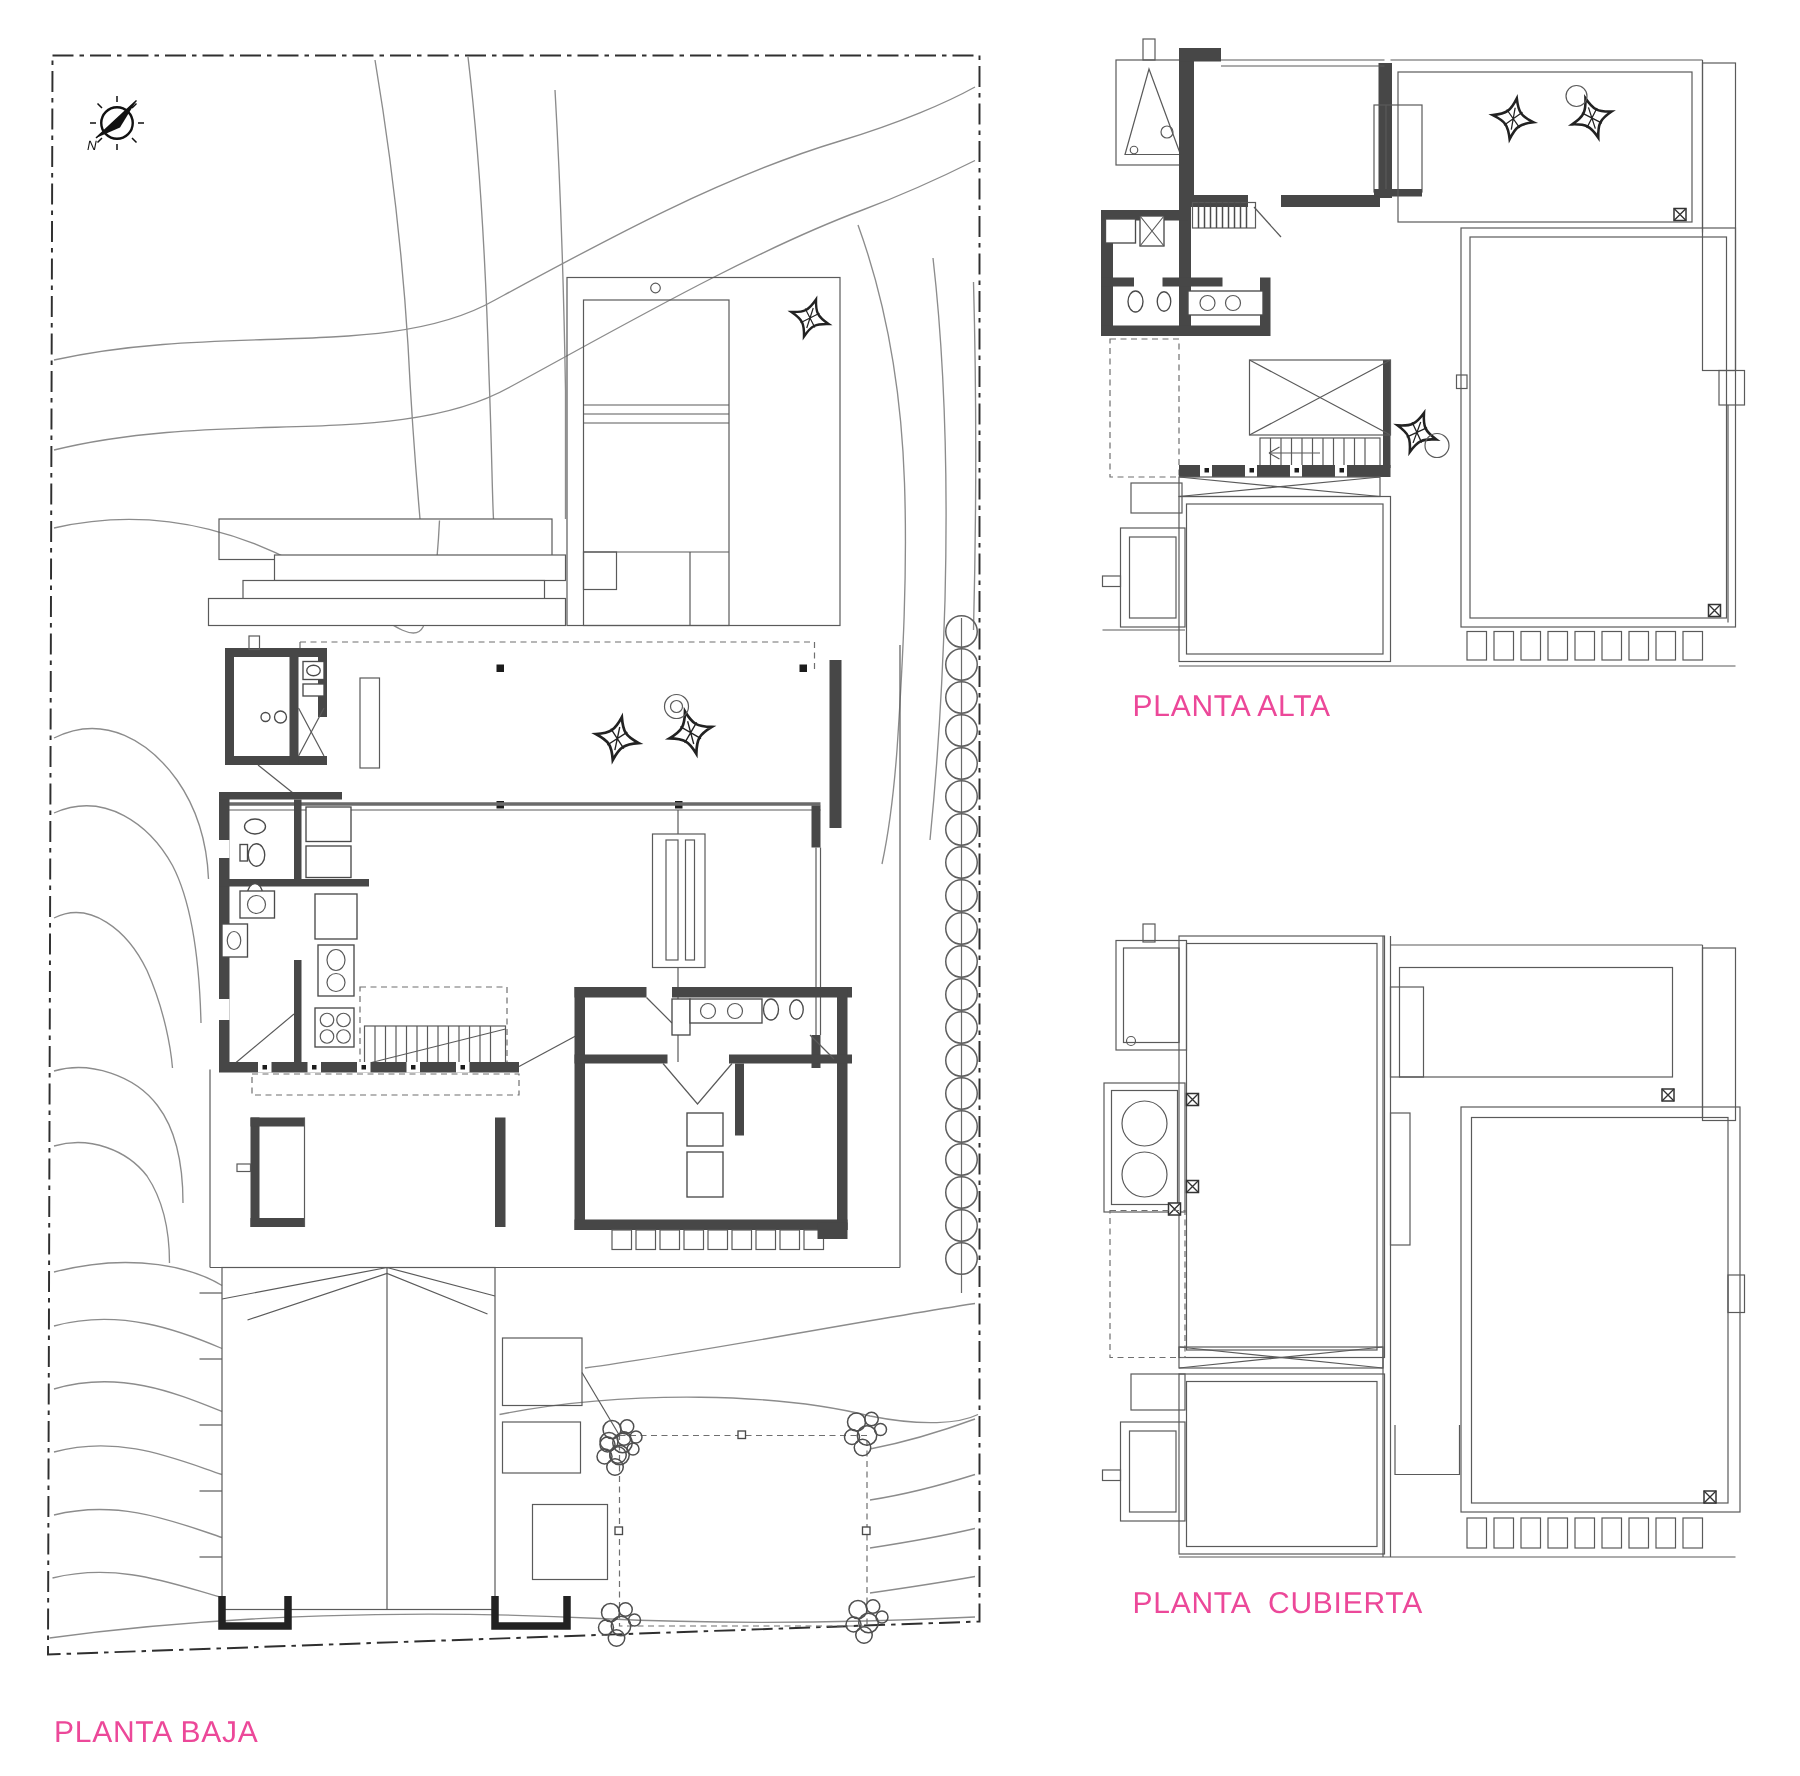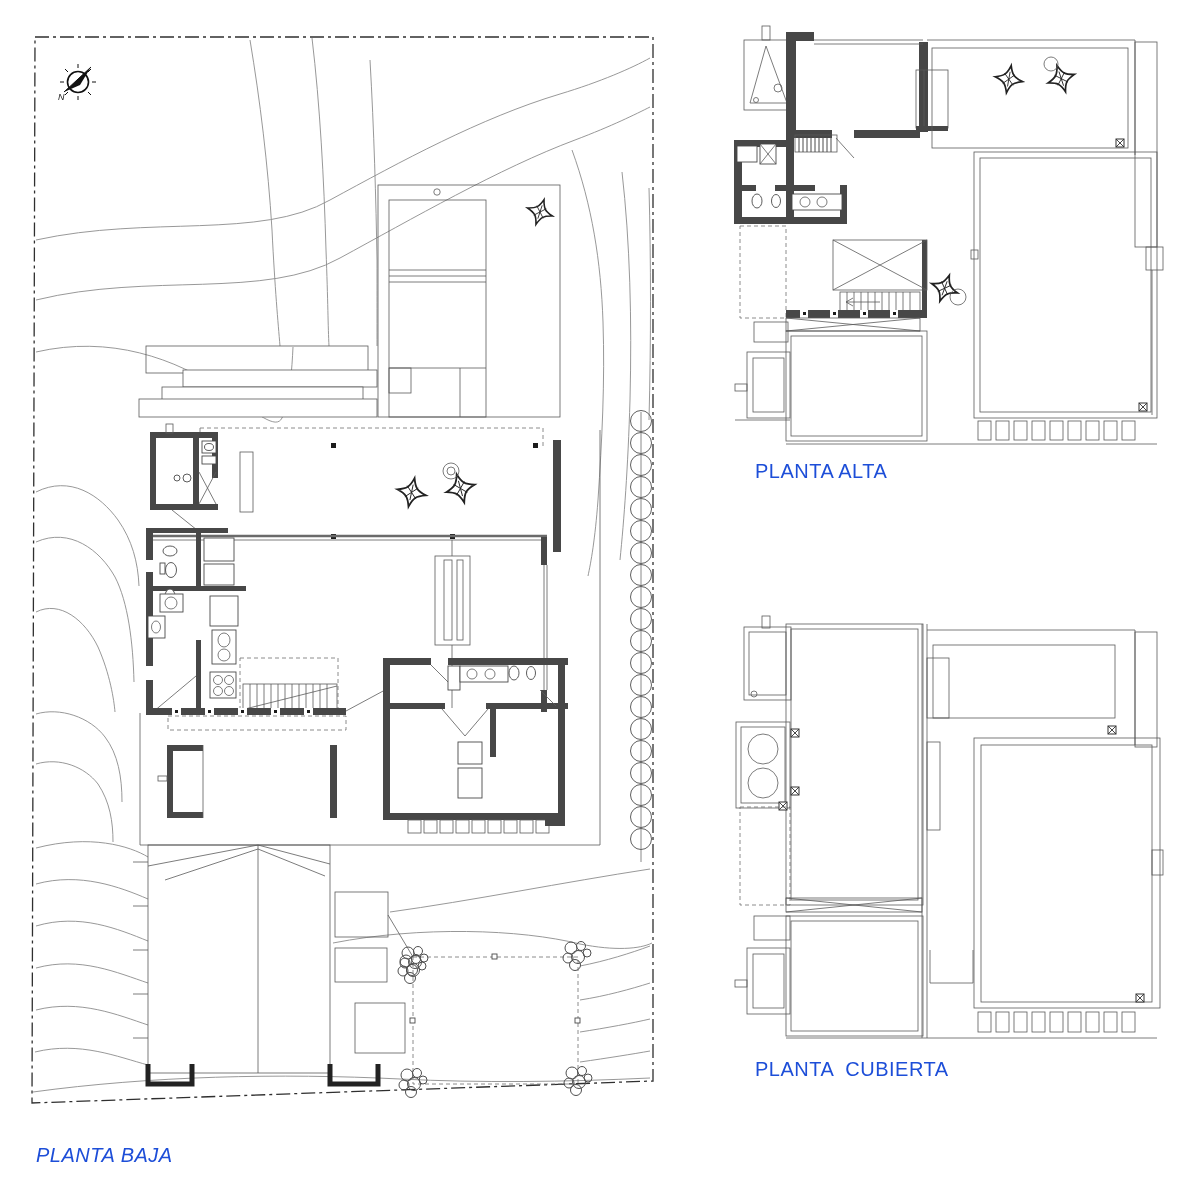--- a/index.html
+++ b/index.html
@@ -1,19 +1,19 @@
 <!DOCTYPE html>
 <html><head>
 <meta charset="utf-8">
 <style>
   html,body{margin:0;padding:0;background:#ffffff;}
   #sheet{position:relative;width:1200px;height:1184px;background:#ffffff;overflow:hidden;
          font-family:"Liberation Sans", sans-serif;}
-  .plan-label{position:absolute;font-size:20px;letter-spacing:.5px;color:#1d4ed8;white-space:pre;}
-  #label-baja{left:36px;top:1144px;font-style:italic;}
+  .plan-label{position:absolute;font-size:20px;letter-spacing:.5px;color:#ec4899;white-space:pre;}
+  #label-baja{left:36px;top:1144px;}
   #label-alta{left:755px;top:460px;}
   #label-cubierta{left:755px;top:1058px;text-align:right;}
   svg{position:absolute;left:0;top:0;}
   .thin{fill:none;stroke:#5a5a5a;stroke-width:.8;}
   .wall{fill:#474747;stroke:none;}
   .wallgap{fill:#ffffff;stroke:none;}
   .contour{fill:none;stroke:#8c8c8c;stroke-width:.9;}
   .bound{fill:none;stroke:#2f2f2f;stroke-width:1.3;stroke-dasharray:14 4 3 4;}
   .dash{fill:none;stroke:#6f6f6f;stroke-width:.8;stroke-dasharray:4 3;}
   .gray2{fill:none;stroke:#6a6a6a;stroke-width:2.4;}

